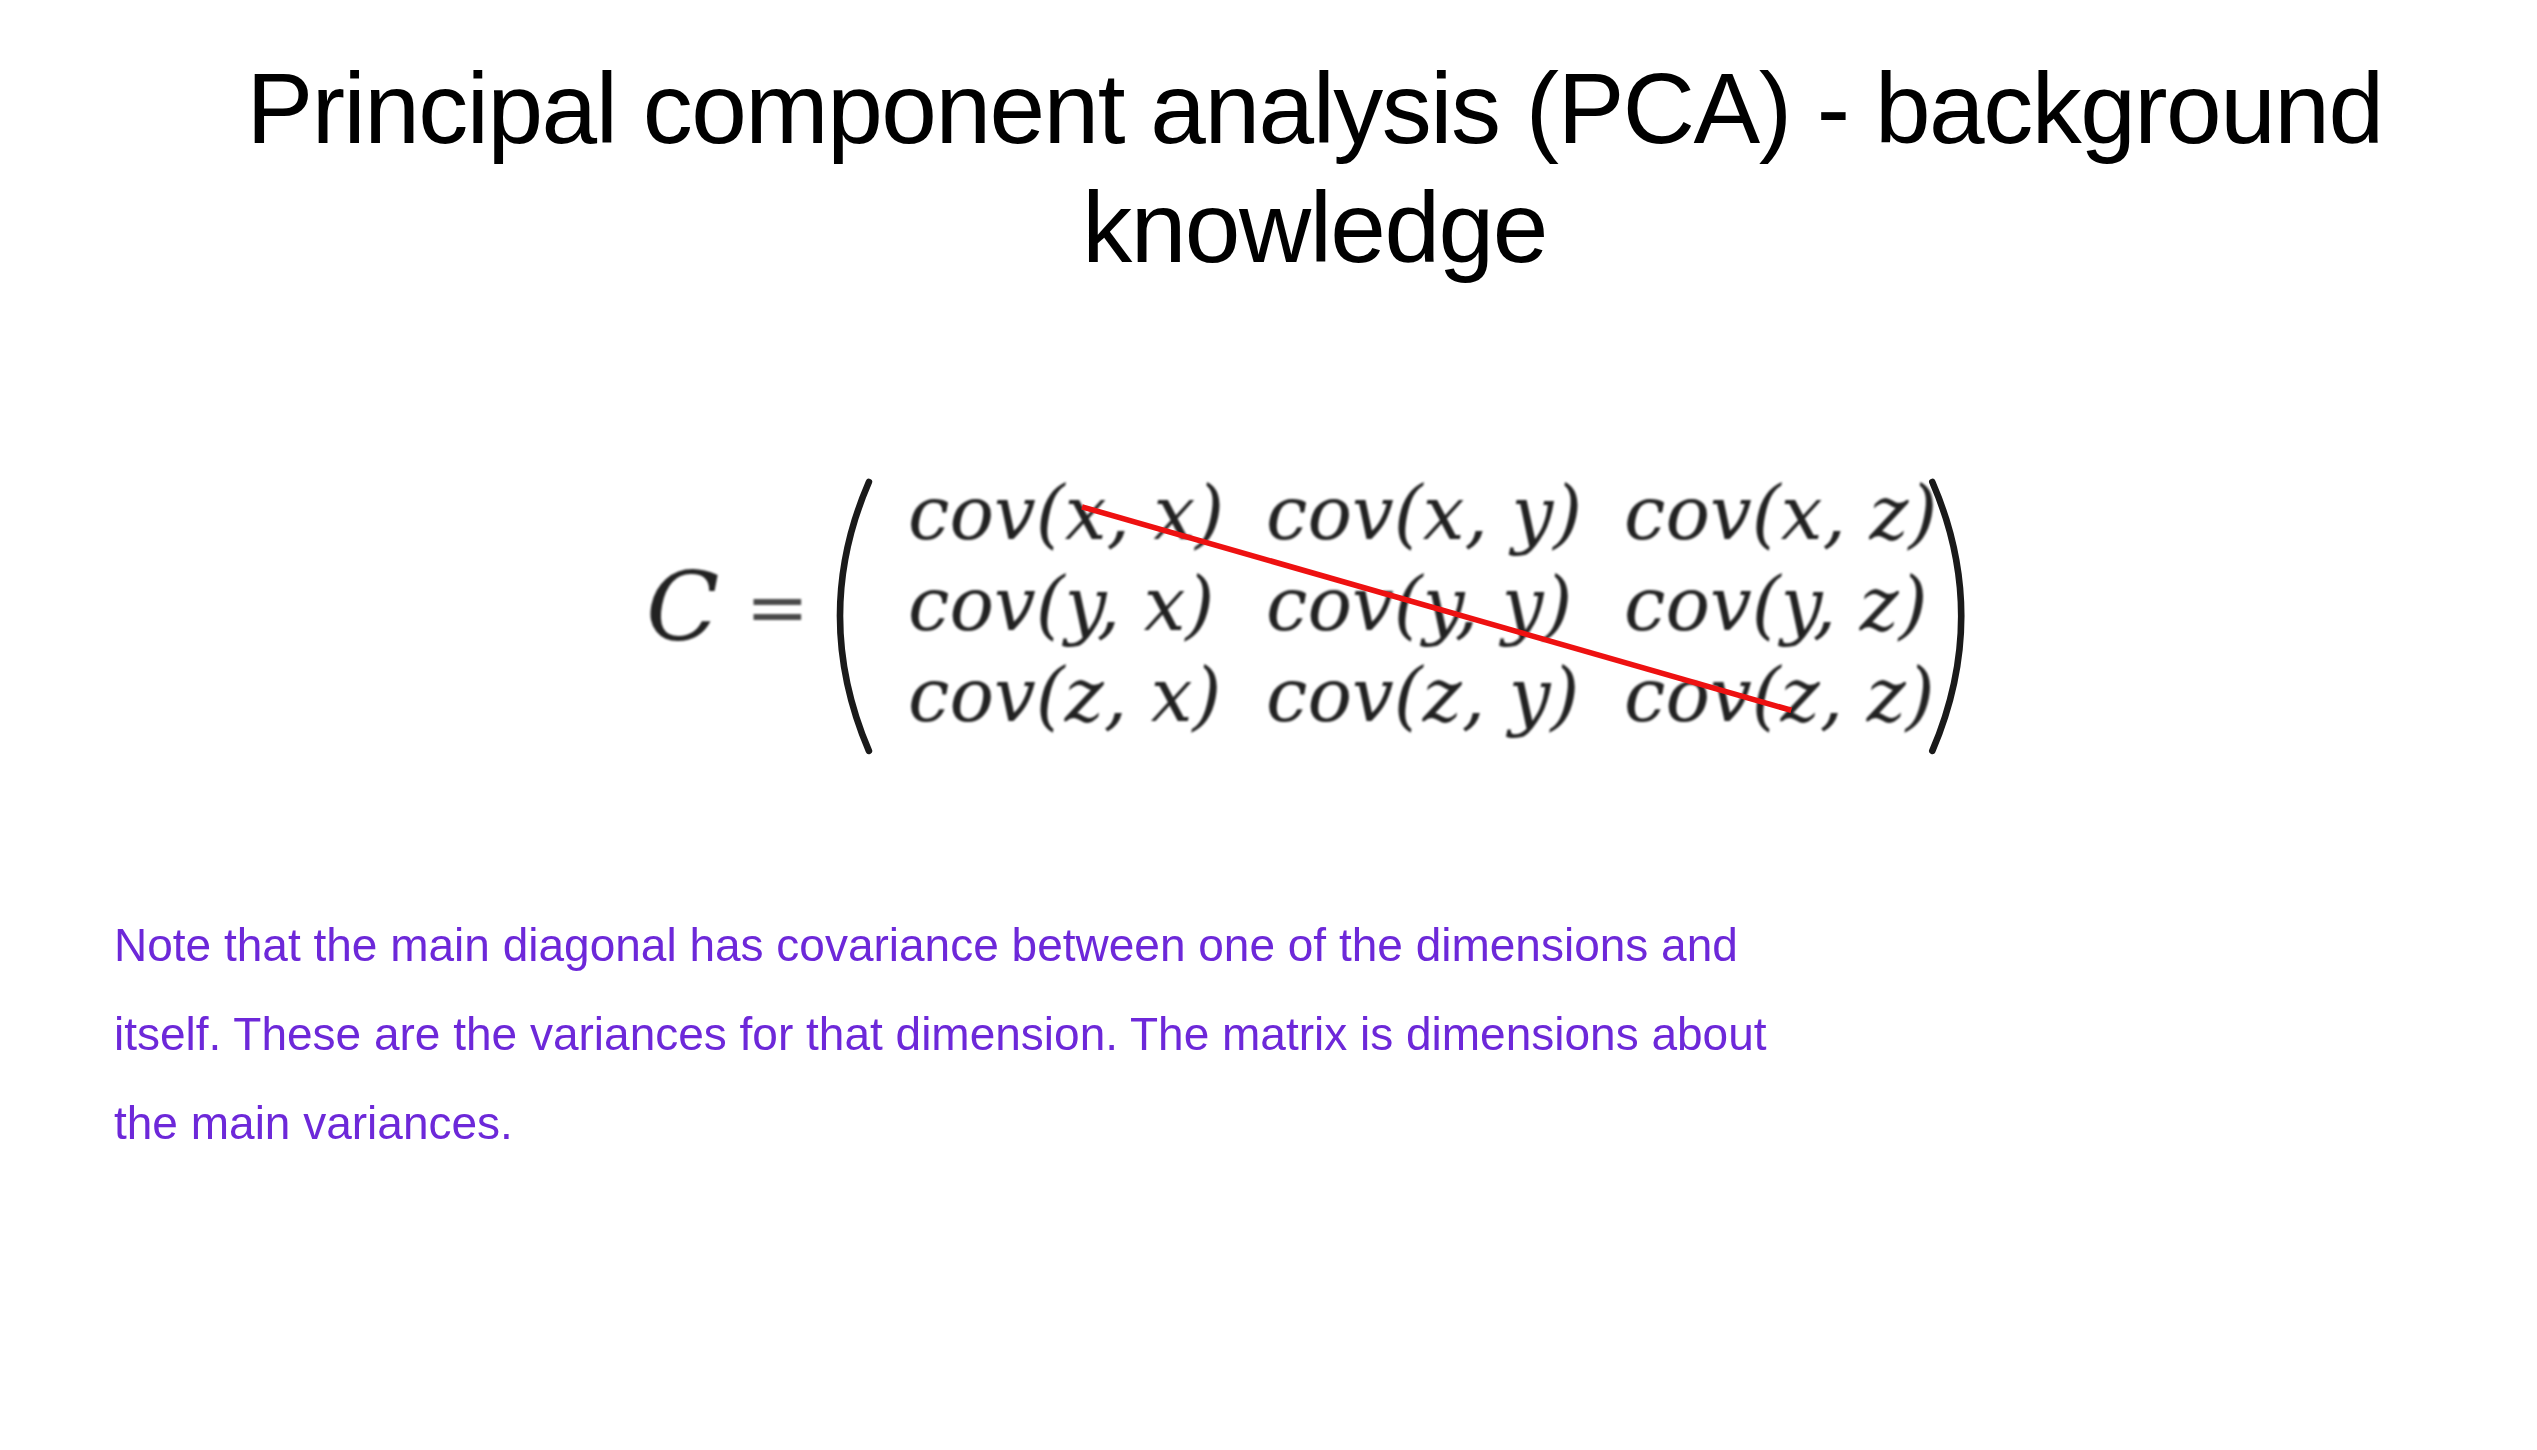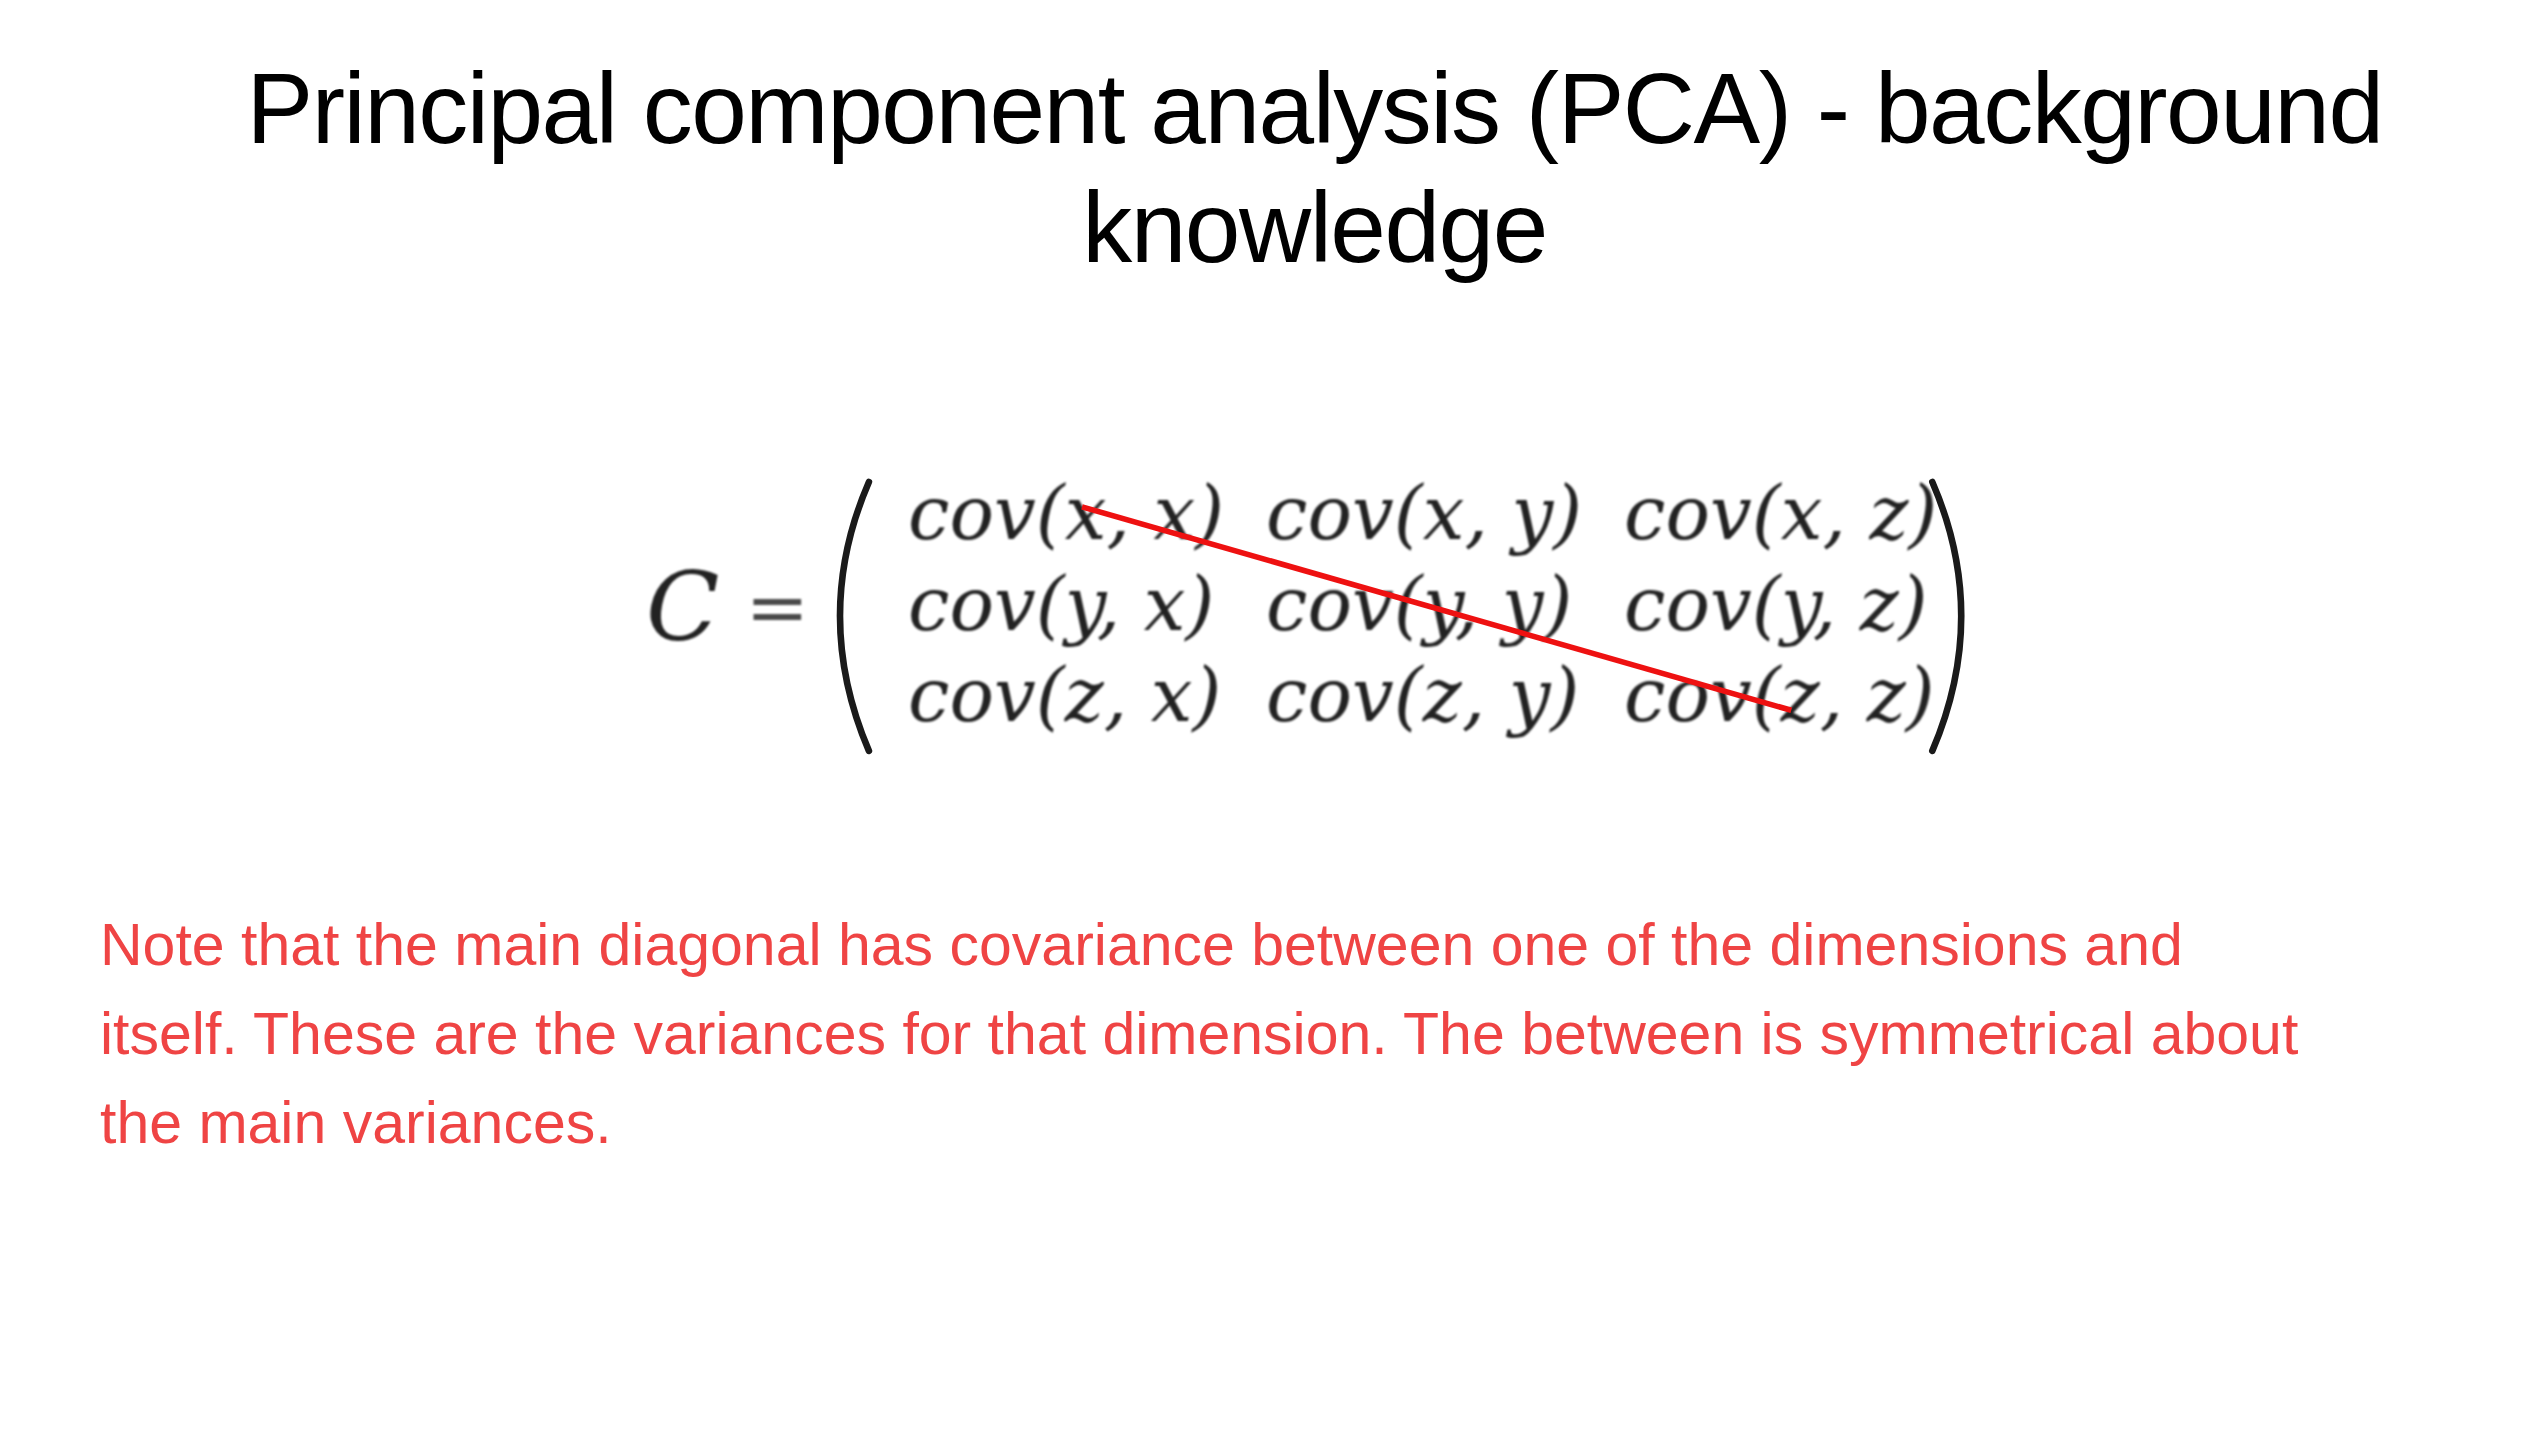--- a/index.html
+++ b/index.html
@@ -87,25 +87,25 @@
     height: 1450px;
     pointer-events: none;
   }
   .paren-path {
     filter: blur(1.5px);
   }
 
   
   .note-block {
     position: absolute;
-    left: 100px;
+    left: 114px;
     top: 901px;
-    font-size: 59px;
+    font-size: 46px;
     line-height: 89px;
-    color: #ef4444;
+    color: #6d28d9;
     white-space: nowrap;
   }
 </style>
 </head>
 <body>
 
 <div class="slide">
 
   <div class="title-block">
     <div>Principal component analysis (PCA) - background</div>
@@ -130,18 +130,18 @@
   </div>
 
   <svg class="eq-overlay" viewBox="0 0 5080 2858">
     <path class="paren-path" d="M 1712 950 Q 1598 1213 1712 1480" fill="none" stroke="#1a1a1a" stroke-width="13" stroke-linecap="round"></path>
     <path class="paren-path" d="M 3808 950 Q 3922 1213 3808 1480" fill="none" stroke="#1a1a1a" stroke-width="13" stroke-linecap="round"></path>
     <line x1="2132" y1="999" x2="3530" y2="1400" stroke-width="11" stroke-linecap="butt" stroke="#ee1111"></line>
   </svg>
 
   <div class="note-block">
     <div>Note that the main diagonal has covariance between one of the dimensions and</div>
-    <div>itself. These are the variances for that dimension. The between is symmetrical about</div>
+    <div>itself. These are the variances for that dimension. The matrix is dimensions about</div>
     <div>the main variances.</div>
   </div>
 
 </div>
 
 
 </body></html>

